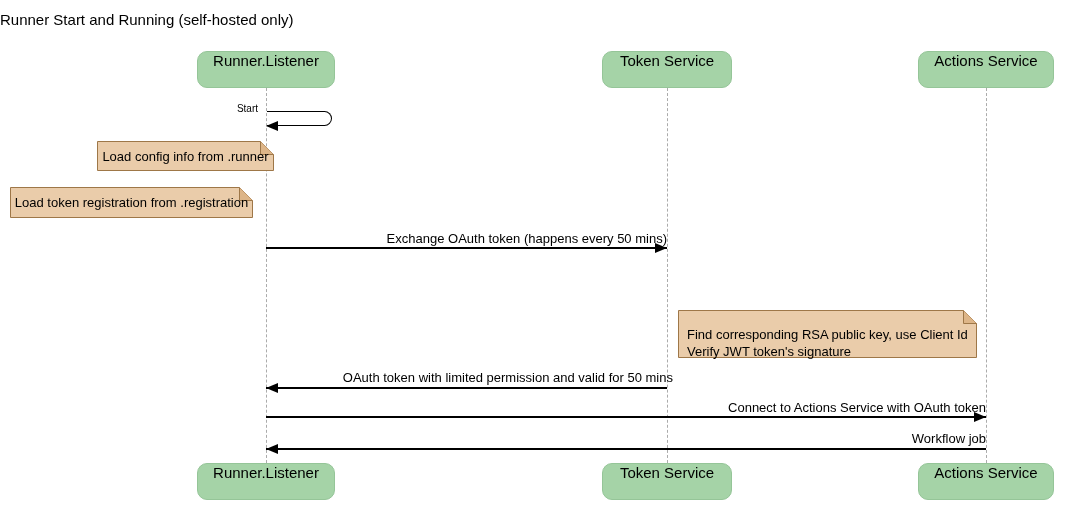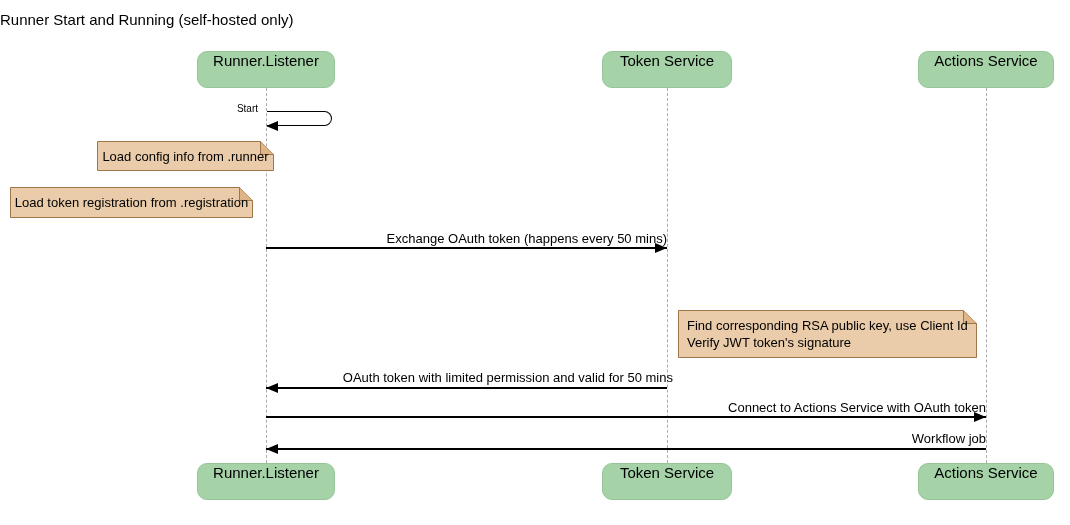--- a/index.html
+++ b/index.html
@@ -52,21 +52,21 @@
   }
   .note { position:absolute; font-size:13px; }
   .note > svg { position:absolute; left:0; top:0; }
   .note-main { fill:var(--note-fill, #eaccaa); stroke:var(--note-border, #9e7748); stroke-width:1; }
   .note-flap { fill:var(--note-fold, #ddb588); stroke:var(--note-border, #9e7748); stroke-width:1; }
   .note-text {
     position:relative; height:100%; display:flex;
     align-items:center; justify-content:center;
     padding:0 10px; box-sizing:border-box; white-space:nowrap;
   }
-  .note-lines { position:relative; padding:7px 9px 0; line-height:17px; white-space:nowrap; }
+  .note-lines { position:relative; padding:7px 9px 0; line-height:17px; white-space:nowrap;margin-top:9px; }
   .group { display:contents; }
 </style>
 </head>
 <body>
 
 <div id="stage">
 
   <div class="title">Runner Start and Running (self-hosted only)</div>
 
   

